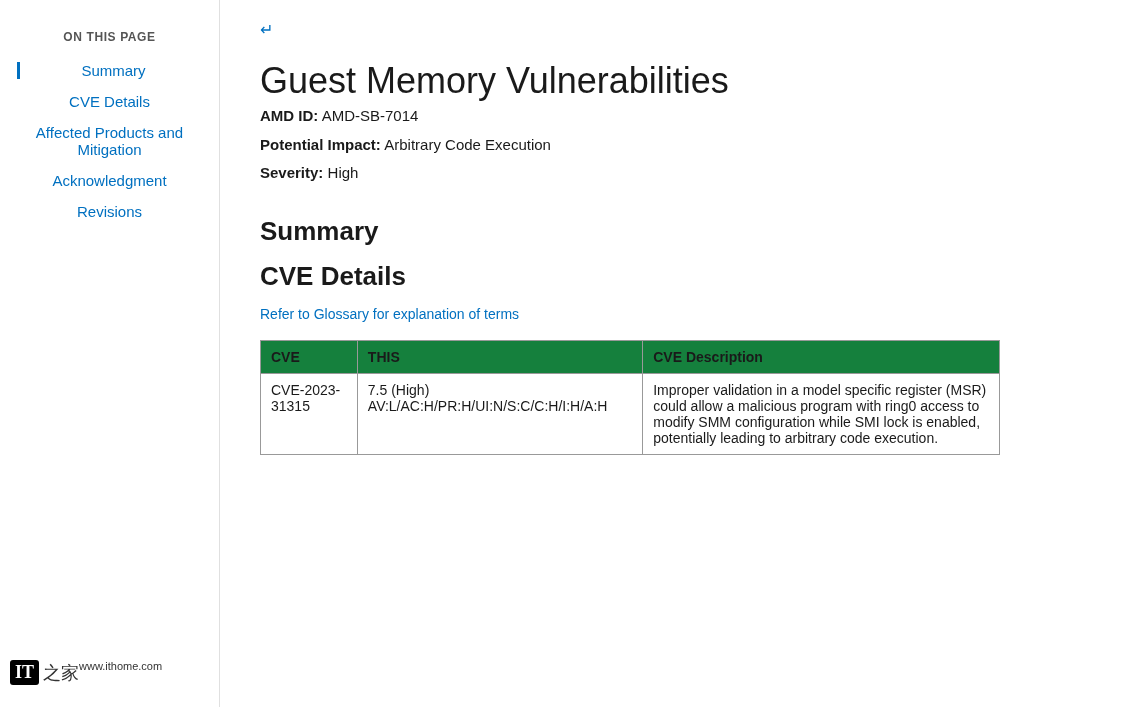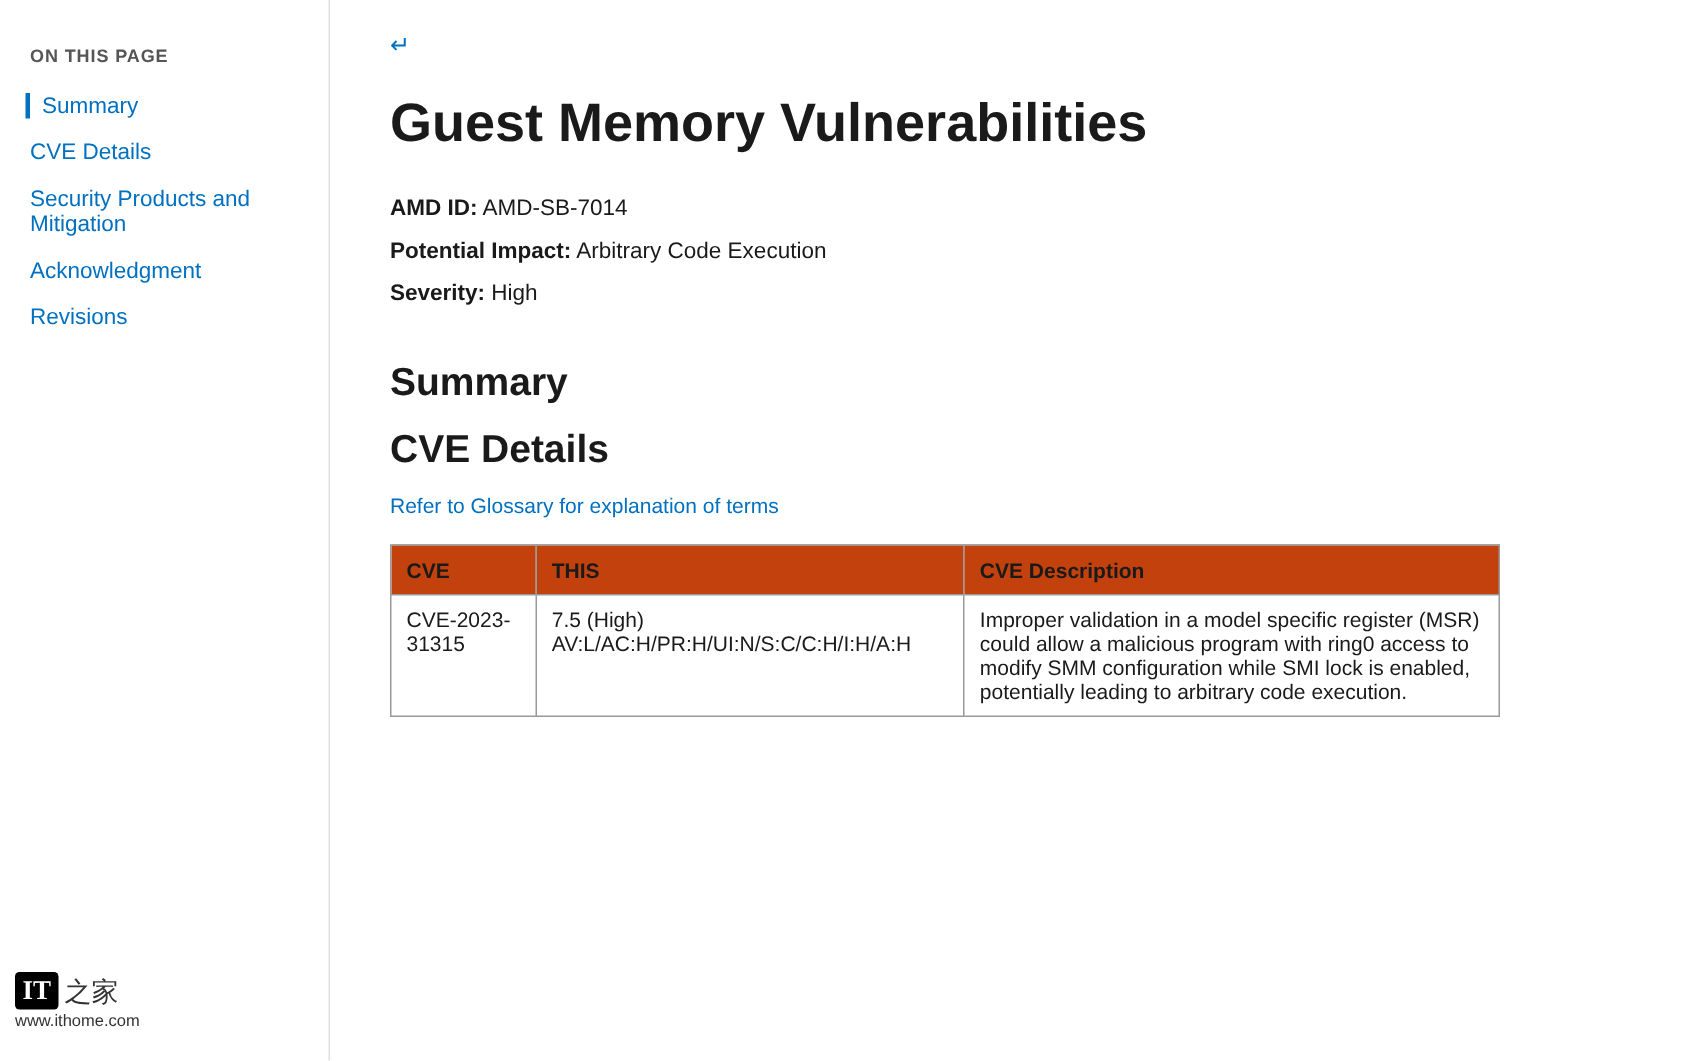--- a/index.html
+++ b/index.html
@@ -12,20 +12,21 @@
       min-height: 707px;
     }
 
     
     .sidebar {
       width: 220px;
       min-width: 220px;
       padding: 30px 20px 20px 20px;
       border-right: 1px solid #e0e0e0;
       position: relative;
+      text-align: center;
     }
     .sidebar-title {
       font-size: 12px;
       font-weight: bold;
       color: #555;
       letter-spacing: 0.05em;
       margin-bottom: 18px;
       text-transform: uppercase;
     }
     .sidebar-nav {
@@ -52,21 +53,21 @@
       color: #0070c0;
       font-weight: normal;
     }
 
     
     .watermark {
       position: absolute;
       bottom: 20px;
       left: 10px;
       display: flex;
-      flex-direction: column;
+      flex-direction: row;
       align-items: flex-start;
     }
     .watermark-logo {
       display: flex;
       align-items: center;
       gap: 4px;
       margin-bottom: 2px;
     }
     .it-badge {
       background: #000;
@@ -102,23 +103,22 @@
       align-items: center;
       gap: 6px;
       margin-bottom: 20px;
     }
     .return-icon {
       font-size: 16px;
     }
 
     h1.page-title {
       font-size: 36px;
-      font-weight: bold;
-      color: #1a1a1a;
-      margin-bottom: 22px;
+      font-weight: normal;
+      color: #1a1a1a;
       line-height: 1.2;
     }
 
     .meta-info {
       margin-bottom: 28px;
       line-height: 1.9;
     }
     .meta-info p {
       font-size: 15px;
     }
@@ -162,21 +162,21 @@
       max-width: 740px;
       font-size: 14px;
     }
     .cve-table th, .cve-table td {
       border: 1px solid #999;
       padding: 8px 10px;
       vertical-align: top;
       text-align: left;
     }
     .cve-table th {
-      background: #c2410c;
+      background: #15803d;
       font-weight: bold;
       font-size: 14px;
     }
     .cve-table td:first-child {
       white-space: nowrap;
       width: 95px;
     }
     .cve-table td:nth-child(2) {
       width: 280px;
       word-break: break-all;
@@ -191,21 +191,21 @@
 <aside class="sidebar">
   <div class="sidebar-title">ON THIS PAGE</div>
   <ul class="sidebar-nav">
     <li class="active">
       <a href="#summary">Summary</a>
     </li>
     <li>
       <a href="#cve-details">CVE Details</a>
     </li>
     <li>
-      <a href="#affected-products">Security Products and Mitigation</a>
+      <a href="#affected-products">Affected Products and Mitigation</a>
     </li>
     <li>
       <a href="#acknowledgment">Acknowledgment</a>
     </li>
     <li>
       <a href="#revisions">Revisions</a>
     </li>
   </ul>
 
   <div class="watermark">

